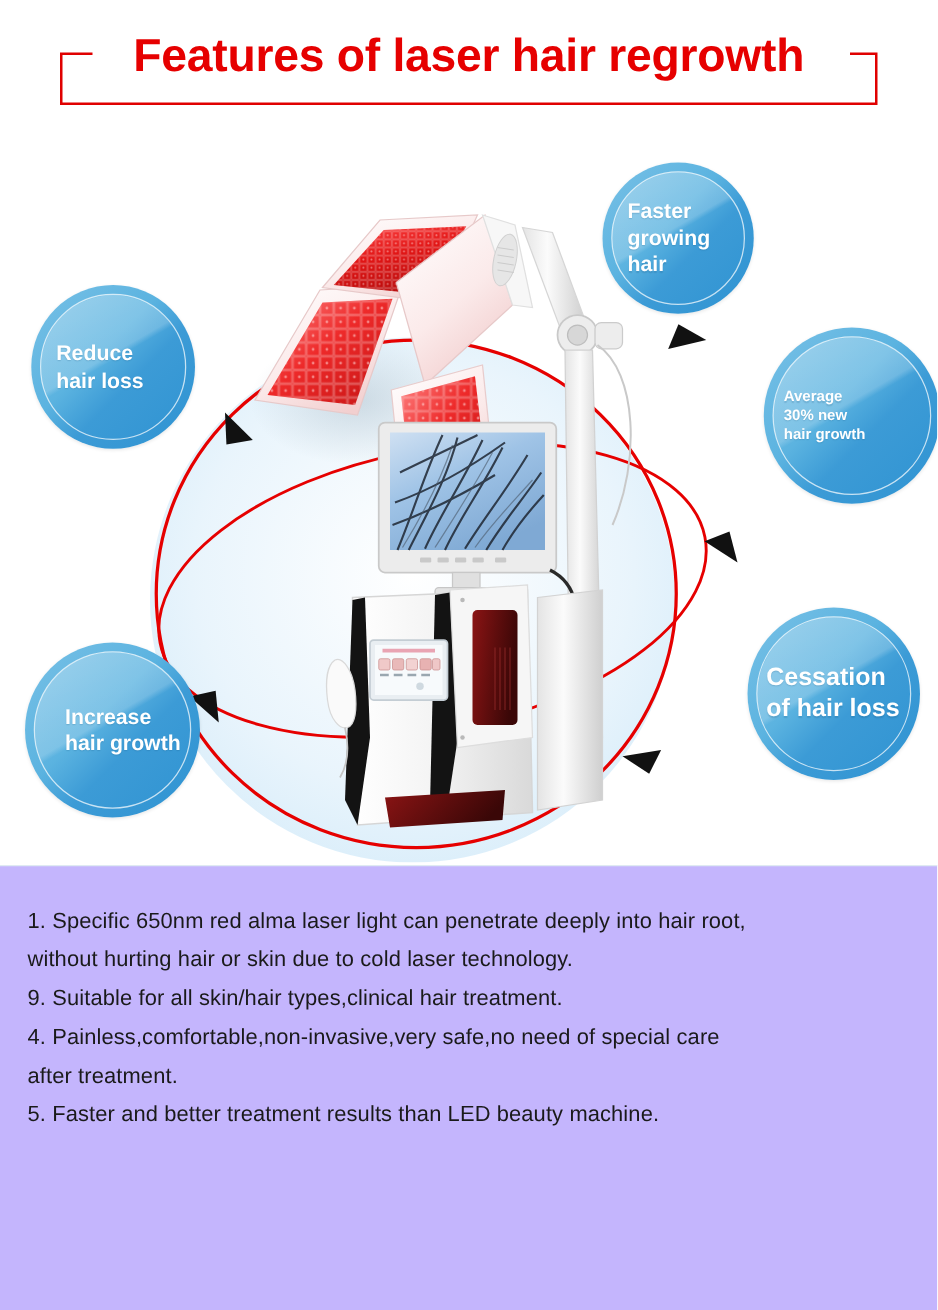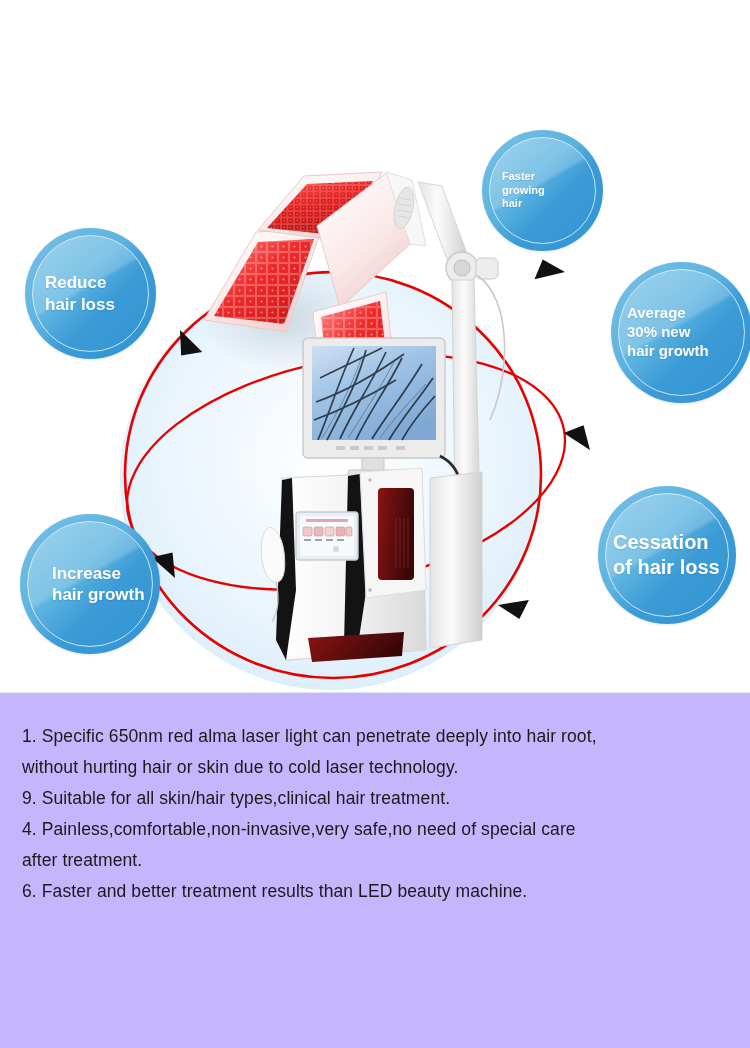--- a/index.html
+++ b/index.html
@@ -142,22 +142,22 @@
     white-space: pre-line;
   }
 
   #bubble-reduce-hair-loss     { left: 25px;  top: 128px; width: 131px; height: 131px; }
   #bubble-faster-growing-hair  { left: 482px; top: 30px;  width: 121px; height: 121px; }
   #bubble-average-growth       { left: 611px; top: 162px; width: 141px; height: 141px; }
   #bubble-increase-hair-growth { left: 20px;  top: 414px; width: 140px; height: 140px; }
   #bubble-cessation-hair-loss  { left: 598px; top: 386px; width: 138px; height: 138px; }
 
   #bubble-reduce-hair-loss .bubble-label     { font-size: 17px; padding-left: 20px; }
-  #bubble-faster-growing-hair .bubble-label  { font-size: 11px; padding-left: 20px; }
-  #bubble-average-growth .bubble-label       { font-size: 15px; padding-left: 16px; }
+  #bubble-faster-growing-hair .bubble-label  { font-size: 17px; padding-left: 20px; }
+  #bubble-average-growth .bubble-label       { font-size: 12px; padding-left: 16px; }
   #bubble-increase-hair-growth .bubble-label { font-size: 17px; padding-left: 32px; }
   #bubble-cessation-hair-loss .bubble-label  { font-size: 20px; padding-left: 15px; }
 
   
   .features-panel {
     position: absolute;
     left: 0;
     top: 692px;
     width: 750px;
     height: 356px;
@@ -173,20 +173,24 @@
     line-height: 31px;
     letter-spacing: 0.1px;
     white-space: pre-line;
   }
 </style>
 </head>
 <body>
 
 <div class="page">
 
+  <div class="title-zone">
+    <div class="title-frame"></div>
+    <div class="title-text">Features of laser hair regrowth</div>
+  </div>
 
   <div class="hero">
 
     <div class="hero-glow"></div>
 
     <svg class="orbit" viewBox="0 0 750 590">
 
       <ellipse cx="333" cy="375" rx="208" ry="203" fill="none" stroke="#e60000" stroke-width="2.6"></ellipse>
 
       <ellipse cx="346" cy="372" rx="222" ry="112" transform="rotate(-11 346 372)" fill="none" stroke="#e60000" stroke-width="2.3"></ellipse>
@@ -397,16 +401,16 @@
 of hair loss</div>
     </div>
   </div>
 
   <div class="features-panel">
     <div class="feature-line">1. Specific 650nm red alma laser light can penetrate deeply into hair root,
 without hurting hair or skin due to cold laser technology.</div>
     <div class="feature-line">9. Suitable for all skin/hair types,clinical hair treatment.</div>
     <div class="feature-line">4. Painless,comfortable,non-invasive,very safe,no need of special care
 after treatment.</div>
-    <div class="feature-line">6. Faster and better treatment results than LED beauty machine.</div>
+    <div class="feature-line">5. Faster and better treatment results than LED beauty machine.</div>
   </div>
 
 </div>
 
 </body></html>

